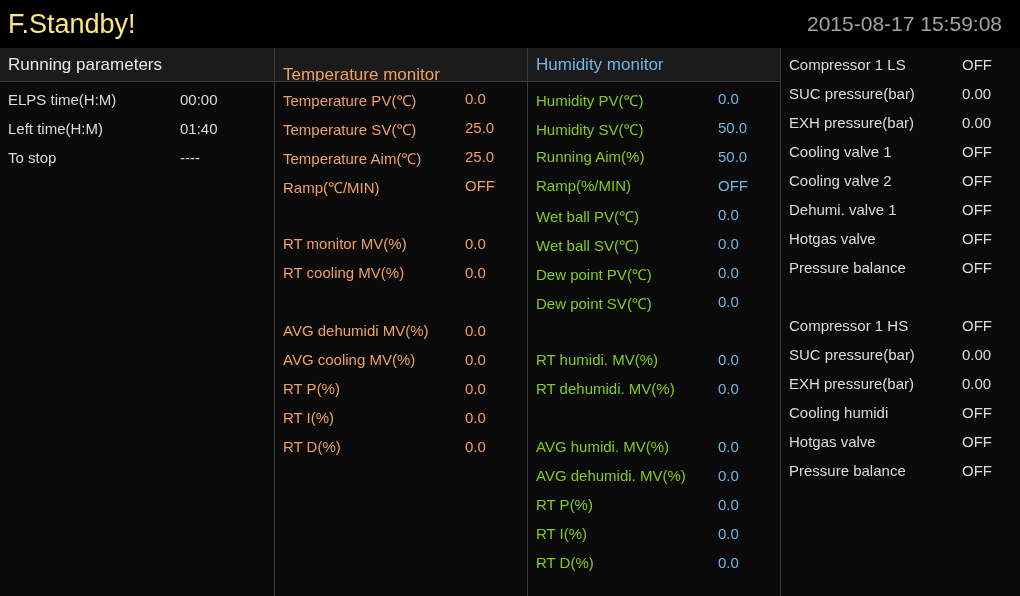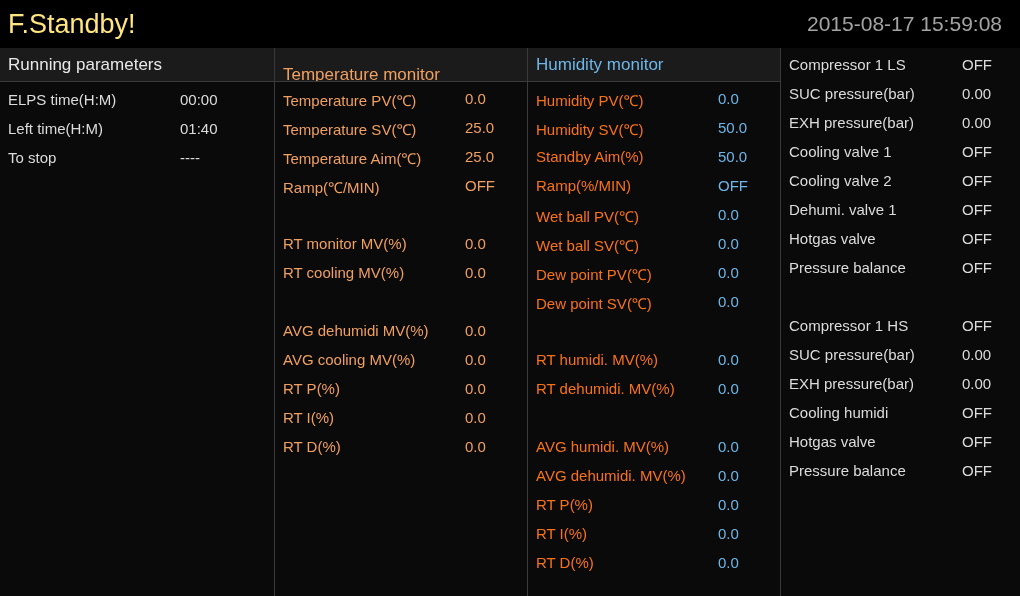--- a/index.html
+++ b/index.html
@@ -104,21 +104,21 @@
   .col-running .rows { padding-top: 9px; }
   .col-running .row { height: 29px; }
   .col-running .row-label { color: #dcdcdc; }
   .col-running .row-value { color: #dcdcdc; width: 84px; }
 
   
   .col-temp .row-label { color: #f0a060; }
   .col-temp .row-value { color: #f0a060; width: 52px; text-align: left; }
 
   
-  .col-humid .row-label { color: #f97316; }
+  .col-humid .row-label { color: #84cc16; }
   .col-humid .row-value { color: #6fb6e8; width: 52px; text-align: left; }
 
   
   .col-comp .rows { padding-top: 8px; }
   .col-comp .row-label { color: #dcdcdc; }
   .col-comp .row-value { color: #dcdcdc; width: 48px; text-align: left; }
 </style>
 </head>
 <body>
 
@@ -212,21 +212,21 @@
       <div class="rows">
         <div class="row">
           <span class="row-label">Humidity PV(℃)</span>
           <span class="row-value">0.0</span>
         </div>
         <div class="row">
           <span class="row-label">Humidity SV(℃)</span>
           <span class="row-value">50.0</span>
         </div>
         <div class="row">
-          <span class="row-label">Standby Aim(%)</span>
+          <span class="row-label">Running Aim(%)</span>
           <span class="row-value">50.0</span>
         </div>
         <div class="row">
           <span class="row-label">Ramp(%/MIN)</span>
           <span class="row-value">OFF</span>
         </div>
         <div class="row">
           <span class="row-label">Wet ball PV(℃)</span>
           <span class="row-value">0.0</span>
         </div>

